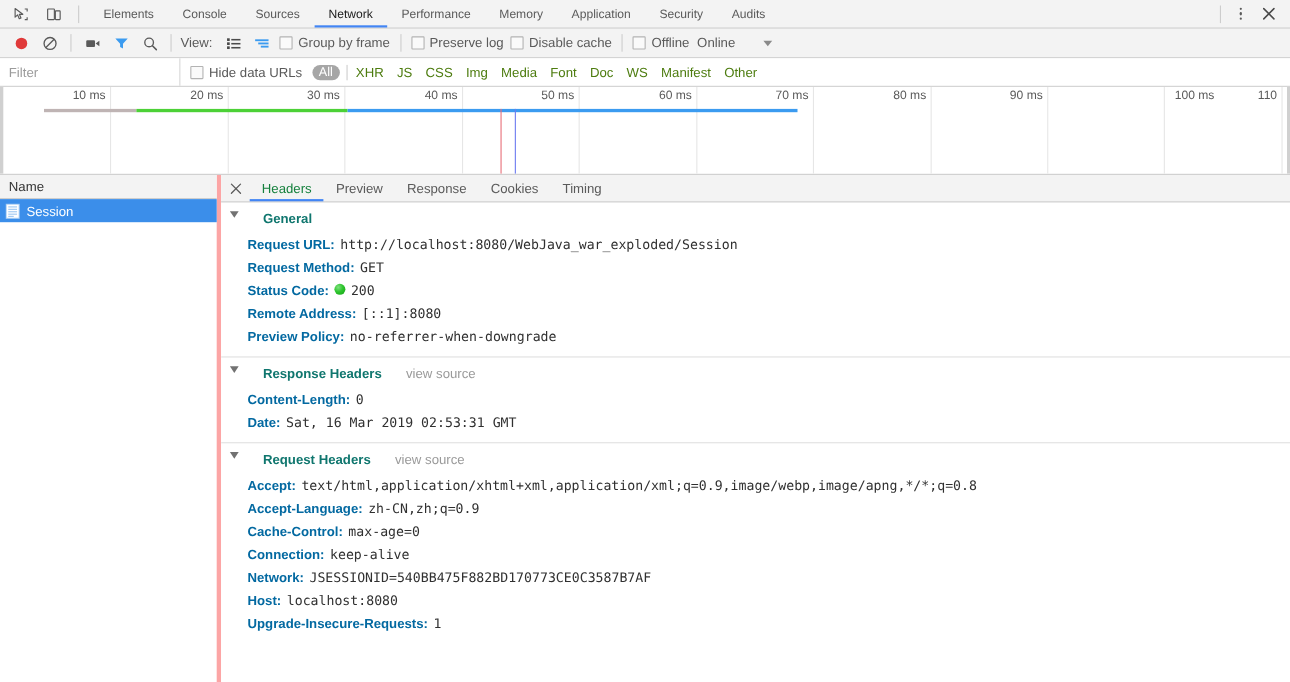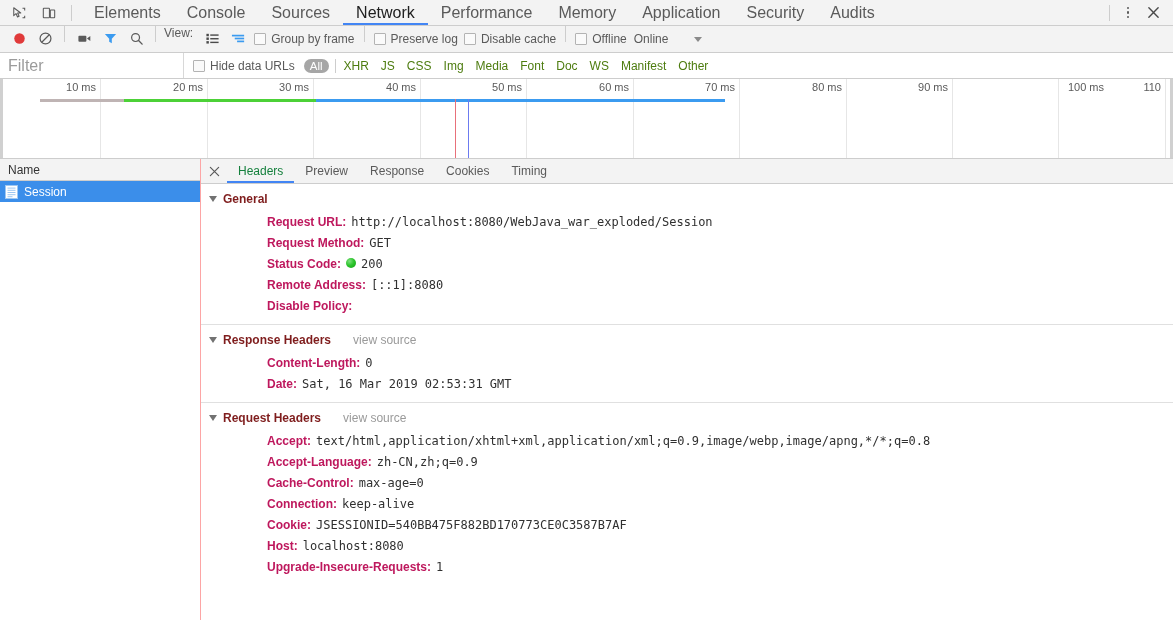--- a/index.html
+++ b/index.html
@@ -27,21 +27,21 @@
   .tb-icon {
     width: 26px; height: 24px;
     display: flex; align-items: center; justify-content: center;
     cursor: pointer;
   }
   .tb-sep { width: 1px; height: 16px; background: #cdcdcd; align-self: center; margin: 0 5px; }
   .tabs { display: flex; align-items: stretch; }
   .tab {
     padding: 0 13px;
     display: flex; align-items: center;
-    font-size: 16px; color: #5a5a5a;
+    font-size: 11px; color: #5a5a5a;
     cursor: pointer; position: relative;
     white-space: nowrap;
   }
   .tab.active { color: #202020; }
   .tab.active::after {
     content: ""; position: absolute; left: 0; right: 0; bottom: 0;
     height: 2px; background: #4285f4;
   }
   .tabbar-right {
     margin-left: auto; display: flex; align-items: center;
@@ -49,21 +49,21 @@
   }
   .kebab { width: 22px; height: 24px; display:flex; flex-direction:column; align-items:center; justify-content:center; gap:2px; cursor:pointer;}
   .kebab i { width: 2.5px; height: 2.5px; border-radius: 50%; background: #5a5a5a; display:block;}
   .closex { width: 24px; height: 24px; display:flex; align-items:center; justify-content:center; cursor:pointer; }
 
   
   .netbar {
     height: 27px; min-height: 27px;
     background: #f3f3f3;
     border-bottom: 1px solid #cdcdcd;
-    display: flex; 
+    display: flex; align-items: center;
     padding: 0 6px;
     gap: 0px;
     font-size: 12px; color: #5a5a5a;
   }
   .nb-btn { width: 26px; height: 24px; display:flex; align-items:center; justify-content:center; cursor:pointer; }
   .nb-sep { width: 1px; height: 16px; background: #cdcdcd; margin: 0 6px; }
   .nb-label { padding: 0 6px 0 2px; color:#5a5a5a; }
   .cbox {
     width: 12px; height: 12px;
     border: 1px solid #b3b3b3; background: #fafafa;
@@ -78,24 +78,24 @@
 
   
   .filterbar {
     height: 26px; min-height: 26px;
     background: #ffffff;
     border-bottom: 1px solid #cdcdcd;
     display: flex; align-items: center;
     font-size: 12px; color: #5a5a5a;
   }
   .filter-input {
-    width: 184px; height: 25px;
+    width: 164px; height: 25px;
     border: none; outline: none;
     padding: 0 8px;
-    font-family: "Liberation Sans", sans-serif; font-size: 16px;
+    font-family: "Liberation Sans", sans-serif; font-size: 12px;
     color: #333; background: transparent;
     border-right: 1px solid #d8d8d8;
   }
   .filter-input::placeholder { color: #9b9b9b; }
   .fb-spacer { flex: 0 0 6px; }
   .fb-right { display:flex; align-items:center; gap: 0; padding-left: 2px; }
   .chip {
     padding: 1px 6px; border-radius: 9px;
     color: #fff; background: #a6a6a6;
     font-size: 11.5px; margin: 0 4px; cursor: pointer;
@@ -123,21 +123,21 @@
   .ov-handle { position:absolute; top:0; bottom:0; width:3px; background:#d0d0d0; }
   .ov-bar { position:absolute; height:3px; }
   .ov-event { position:absolute; width:1px; top:20px; bottom:0; }
 
   
   .split { flex: 1; display: flex; min-height: 0; }
 
   
   .reqlist {
     width: 201px; min-width: 201px;
-    border-right: 1px solid #fca5a5;
+    border-right: 4px solid #fca5a5;
     display: flex; flex-direction: column;
     background: #fff;
   }
   .rl-head {
     height: 22px; min-height: 22px;
     background: #f3f3f3;
     border-bottom: 1px solid #cdcdcd;
     display: flex; align-items: center;
     padding-left: 8px;
     font-size: 12px; color: #333;
@@ -171,36 +171,36 @@
   .dbody { flex:1; overflow: hidden; font-size: 12px; }
 
   .section { border-bottom: 1px solid #e0e0e0; padding: 4px 0 8px 0; }
   .section:last-child { border-bottom: none; }
   .sec-head {
     display:flex; align-items:center; gap: 22px;
     padding: 4px 0 5px 8px;
     cursor: pointer;
   }
   .sec-title {
-    font-weight: bold; color: #7f1d1d; font-size: 12px;
-    display:flex; align-items:center; gap:6px;
+    font-weight: bold; color: #0f766e; font-size: 12px;
+    display:flex; gap:22px;
   }
   .tri {
     width:0;height:0;
     border-left:4.5px solid transparent;border-right:4.5px solid transparent;
     border-top:6px solid #727272;
   }
   .viewsrc { color:#9a9a9a; font-size:12px; cursor:pointer; }
   .hrow {
     display: flex; align-items: baseline;
     padding: 2.5px 0 2.5px 24px;
     line-height: 16px;
     white-space: nowrap;
   }
-  .hname { font-weight: bold; color: #be185d; font-size: 12px; margin-left: 42px; }
+  .hname { font-weight: bold; color: #0369a1; font-size: 12px; }
   .hval {
     font-family: "DejaVu Sans Mono", monospace;
     font-size: 12px; color: #303030;
     margin-left: 5px;
   }
   .statusdot {
     width: 10px; height: 10px; border-radius: 50%;
     display:inline-block; margin: 0 5px 0 5px;
     background: radial-gradient(circle at 35% 32%, #7ee07e 0%, #2ec52e 45%, #13a013 100%);
   }
@@ -469,21 +469,22 @@
             <div class="hrow">
               <span class="hname">Status Code:</span>
               <span class="statusdot"></span>
               <span class="hval" style="margin-left: 0px;">200</span>
             </div>
             <div class="hrow">
               <span class="hname">Remote Address:</span>
               <span class="hval">[::1]:8080</span>
             </div>
             <div class="hrow">
-              <span class="hname">Disable Policy:</span>
+              <span class="hname">Preview Policy:</span>
+              <span class="hval">no-referrer-when-downgrade</span>
             </div>
           </div>
           <div class="section">
             <div class="sec-head">
               <div class="sec-title">
                 <span class="tri"></span>
                 <span>Response Headers</span>
               </div>
               <span class="viewsrc">view source</span>
             </div>
@@ -514,21 +515,21 @@
             </div>
             <div class="hrow">
               <span class="hname">Cache-Control:</span>
               <span class="hval">max-age=0</span>
             </div>
             <div class="hrow">
               <span class="hname">Connection:</span>
               <span class="hval">keep-alive</span>
             </div>
             <div class="hrow">
-              <span class="hname">Cookie:</span>
+              <span class="hname">Network:</span>
               <span class="hval">JSESSIONID=540BB475F882BD170773CE0C3587B7AF</span>
             </div>
             <div class="hrow">
               <span class="hname">Host:</span>
               <span class="hval">localhost:8080</span>
             </div>
             <div class="hrow">
               <span class="hname">Upgrade-Insecure-Requests:</span>
               <span class="hval">1</span>
             </div>

